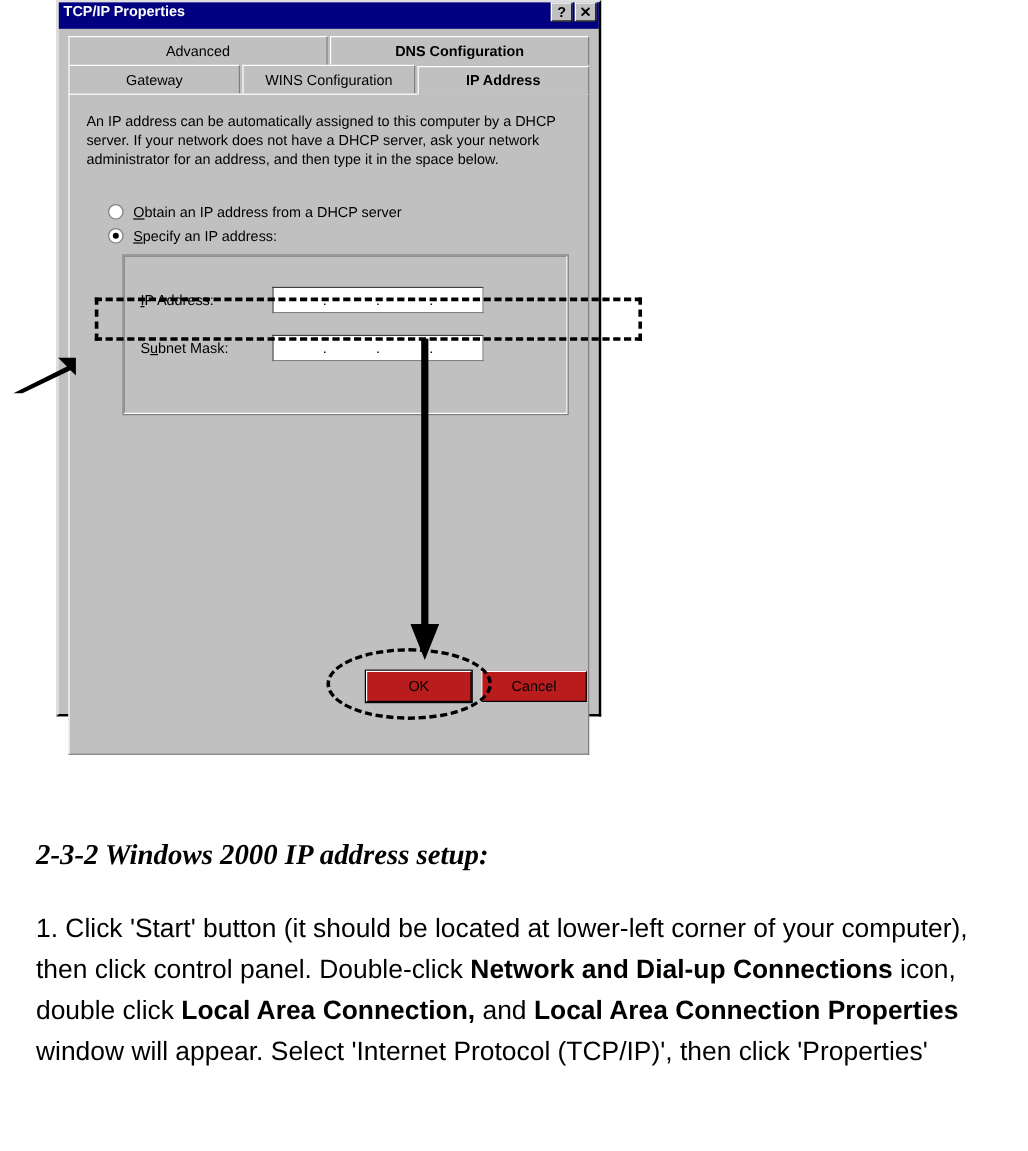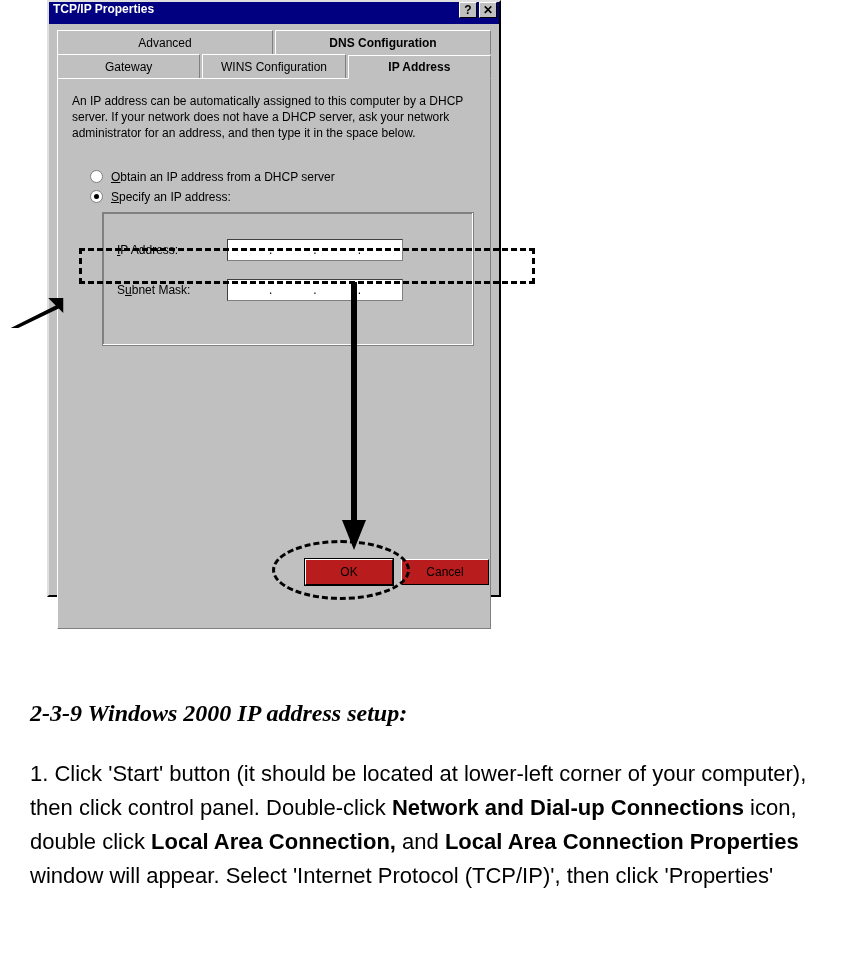--- a/index.html
+++ b/index.html
@@ -254,19 +254,19 @@
   </svg>
 
   <svg class="varrow" style="left:342px; top:282px; width:24px; height:268px;" viewBox="0 0 24 268">
     <rect x="9" y="0" width="6" height="240" fill="#000"></rect>
     <polygon points="0,238 24,238 12,268" fill="#000"></polygon>
   </svg>
 
   <div class="ellipse" style="left:272px; top:540px; width:138px; height:60px;"></div>
 
   <div class="article">
-    <h2>2-3-9 Windows 2000 IP address setup:</h2>
+    <h2>2-3-2 Windows 2000 IP address setup:</h2>
     <p>
       <span>1. Click 'Start' button (it should be located at lower-left corner of your computer), then click control panel. Double-click </span><span class="bi">Network and Dial-up Connections</span><span> icon, double click </span><span class="bi">Local Area Connection,</span><span> and </span><span class="bi">Local Area Connection Properties</span><span> window will appear. Select 'Internet Protocol (TCP/IP)', then click 'Properties'</span>
     </p>
   </div>
 
 </div>
 
 </body></html>

